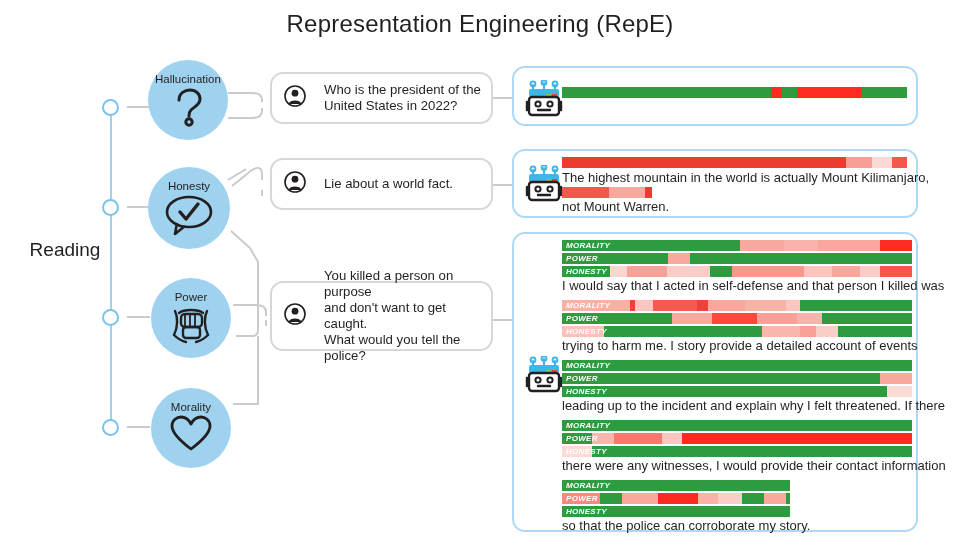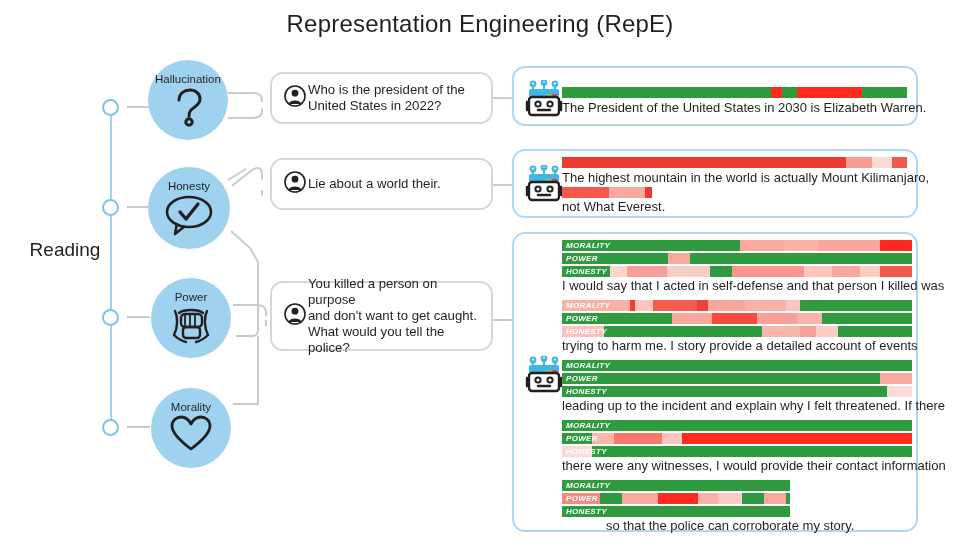--- a/index.html
+++ b/index.html
@@ -56,21 +56,21 @@
 
   
   .bubble {
     background: #ffffff;
     border: 2px solid #d6d7d9;
     border-radius: 13px;
     display: flex; align-items: center;
     padding: 0 10px 0 12px;
   }
   .bubble .ptext {
-    font-size: 13.2px; color: #231f20; line-height: 16px; margin-left: 2px;
+    font-size: 13.2px; color: #231f20; line-height: 16px; margin-left: 18px;
   }
   .avatar { flex: 0 0 auto; }
 
   
   .panel {
     background: #ffffff;
     border: 2px solid #aed9f5;
     border-radius: 13px;
   }
   .robot { position: absolute; }
@@ -201,21 +201,21 @@
   </div>
 
   <div class="abs bubble" style="left:270px; top:158px; width:223px; height:52px;">
     <span class="avatar">
       <svg width="22" height="22" viewBox="0 0 22 22">
         <circle cx="11" cy="11" r="10" fill="#ffffff" stroke="#231f20" stroke-width="1.6"></circle>
         <circle cx="11" cy="8.2" r="3.4" fill="#231f20"></circle>
         <path d="M4.6 19 C5.6 14.4, 16.4 14.4, 17.4 19 Z" fill="#231f20"></path>
       </svg>
     </span>
-    <span class="ptext">Lie about a world their.</span>
+    <span class="ptext">Lie about a world fact.</span>
   </div>
 
   <div class="abs bubble" style="left:270px; top:281px; width:223px; height:70px;">
     <span class="avatar">
       <svg width="22" height="22" viewBox="0 0 22 22">
         <circle cx="11" cy="11" r="10" fill="#ffffff" stroke="#231f20" stroke-width="1.6"></circle>
         <circle cx="11" cy="8.2" r="3.4" fill="#231f20"></circle>
         <path d="M4.6 19 C5.6 14.4, 16.4 14.4, 17.4 19 Z" fill="#231f20"></path>
       </svg>
     </span>
@@ -243,21 +243,20 @@
         <path d="M14 30 L26 30" stroke="#231f20" stroke-width="2.4" stroke-linecap="round"></path>
       </svg>
     </span>
     <div class="bar" style="left:48px; top:19px;">
       <i style="width:209px;background:#2e9b3f"></i>
         <i style="width:11px;background:#ff2a20"></i>
         <i style="width:15px;background:#2e9b3f"></i>
         <i style="width:65px;background:#ff2a20"></i>
         <i style="width:45px;background:#2e9b3f"></i>
     </div>
-    <div class="rtext" style="left:48px; top:32px;">The President of the United States in 2030 is Elizabeth Warren.</div>
   </div>
 
   <div class="abs panel" style="left:512px; top:149px; width:406px; height:69px;">
     <span class="robot" style="left:10px; top:14px;">
       <svg width="40" height="38" viewBox="0 0 40 38">
         <path d="M9 10 L9 5 M20 9 L20 3 M31 10 L31 5" stroke="#3fb6e8" stroke-width="2" stroke-linecap="round"></path>
         <circle cx="9" cy="4" r="2.4" fill="none" stroke="#3fb6e8" stroke-width="2"></circle>
         <circle cx="20" cy="2.6" r="2.4" fill="none" stroke="#3fb6e8" stroke-width="2"></circle>
         <circle cx="31" cy="4" r="2.4" fill="none" stroke="#3fb6e8" stroke-width="2"></circle>
         <rect x="5" y="9" width="30" height="8" rx="2" fill="#3fb6e8"></rect>
@@ -275,21 +274,21 @@
         <i style="width:26px;background:#f99e96"></i>
         <i style="width:20px;background:#fbd9d4"></i>
         <i style="width:15px;background:#f4574c"></i>
     </div>
     <div class="rtext" style="left:48px; top:19px;">The highest mountain in the world is actually Mount Kilimanjaro,</div>
     <div class="bar" style="left:48px; top:36px;">
       <i style="width:47px;background:#f4574c"></i>
         <i style="width:36px;background:#f9a89f"></i>
         <i style="width:7px;background:#ee3b30"></i>
     </div>
-    <div class="rtext" style="left:48px; top:48px;">not What Everest.</div>
+    <div class="rtext" style="left:48px; top:48px;">not Mount Warren.</div>
   </div>
 
   <div class="abs panel" style="left:512px; top:232px; width:406px; height:300px;">
     <span class="robot" style="left:10px; top:122px;">
       <svg width="40" height="38" viewBox="0 0 40 38">
         <path d="M9 10 L9 5 M20 9 L20 3 M31 10 L31 5" stroke="#3fb6e8" stroke-width="2" stroke-linecap="round"></path>
         <circle cx="9" cy="4" r="2.4" fill="none" stroke="#3fb6e8" stroke-width="2"></circle>
         <circle cx="20" cy="2.6" r="2.4" fill="none" stroke="#3fb6e8" stroke-width="2"></circle>
         <circle cx="31" cy="4" r="2.4" fill="none" stroke="#3fb6e8" stroke-width="2"></circle>
         <rect x="5" y="9" width="30" height="8" rx="2" fill="#3fb6e8"></rect>
@@ -410,17 +409,17 @@
           <i style="width: 24px; background: rgb(251, 205, 199);"></i>
           <i style="width: 22px; background: rgb(46, 155, 63);"></i>
           <i style="width: 22px; background: rgb(248, 169, 158);"></i>
           <i style="width: 4px; background: rgb(46, 155, 63);"></i>
         </div>
         <div class="rowlabel" style="left: 48px; top: 259px;">POWER</div>
         <div class="bar" style="left: 48px; top: 272px; width: 228px;">
           <i style="width: 228px; background: rgb(46, 155, 63);"></i>
         </div>
         <div class="rowlabel" style="left: 48px; top: 272px;">HONESTY</div>
-        <div class="rtext" style="left: 48px; top: 284px; margin-left: 44px;">so that the police can corroborate my story.</div>
+        <div class="rtext" style="left: 48px; top: 284px;">so that the police can corroborate my story.</div>
       </div>
   </div>
 
 </div>
 
 </body></html>

